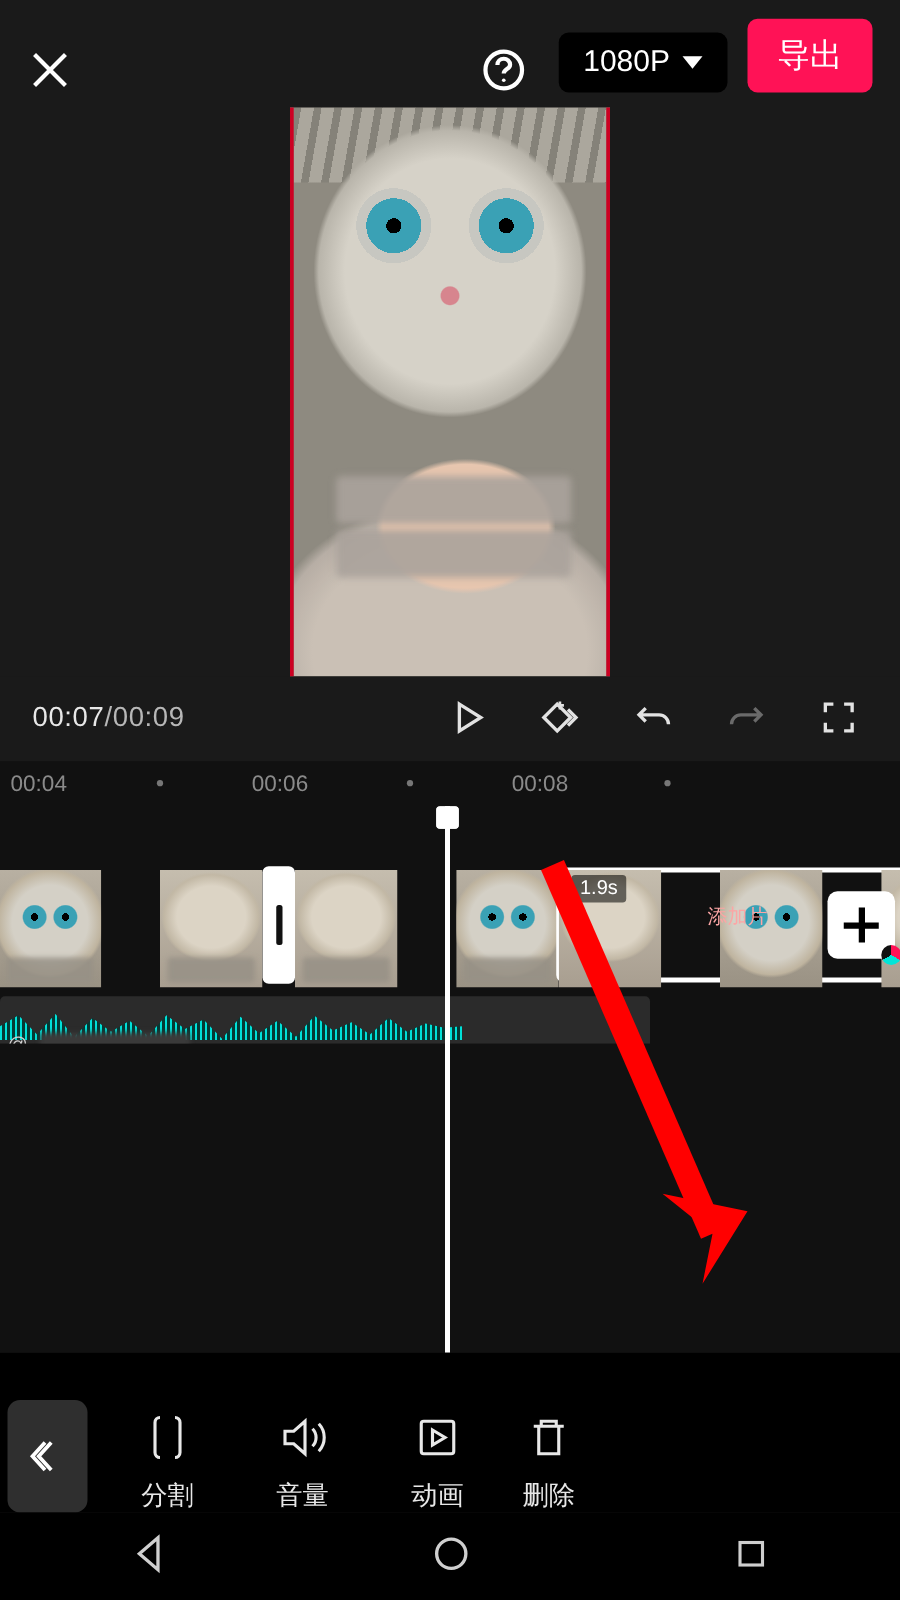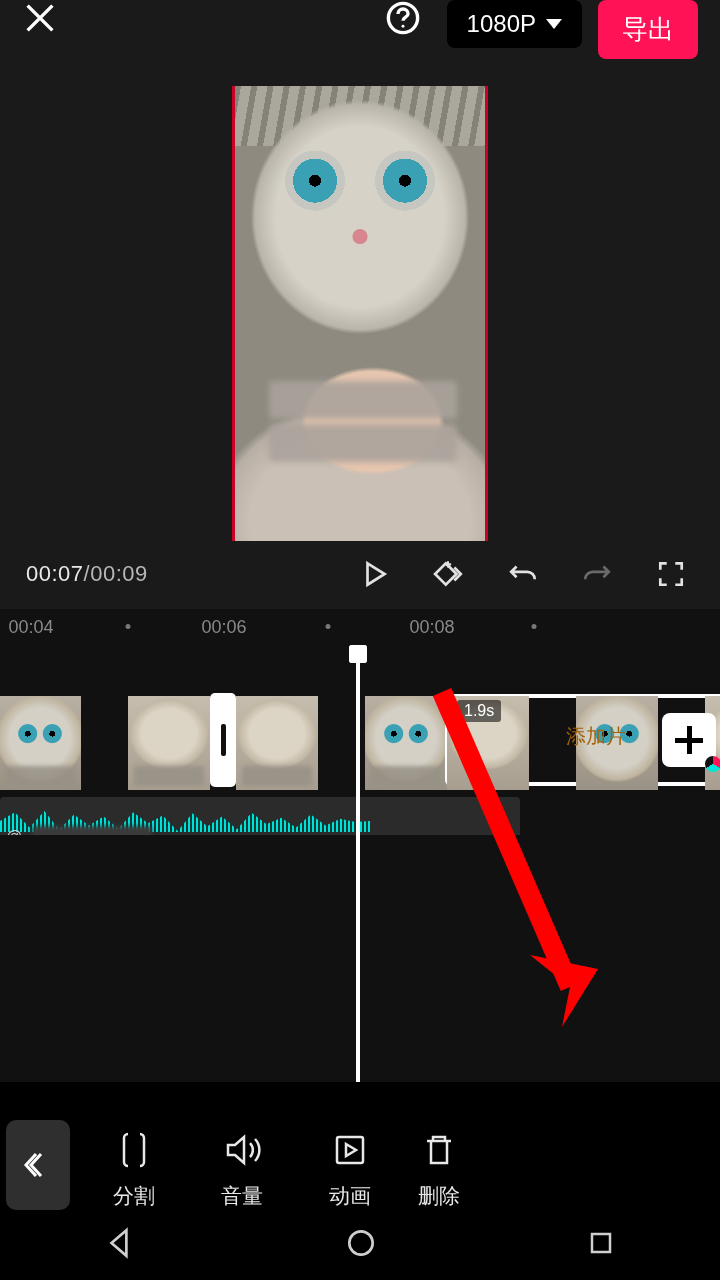--- a/index.html
+++ b/index.html
@@ -1,20 +1,20 @@
 <!DOCTYPE html>
 <html><head>
 <meta charset="utf-8">
 <style>
   * { margin:0; padding:0; box-sizing:border-box; -webkit-tap-highlight-color:transparent; }
   html,body { width:720px; height:1280px; background:#000; color:#fff; font-family:-apple-system,Helvetica,Arial,sans-serif; overflow:hidden; }
   .app { width:720px; height:1280px; display:flex; flex-direction:column; background:#1a1a1a; position:relative; }
 
   
-  .topbar { display:flex; align-items:flex-start; height:86px; padding:0 22px; background:#1a1a1a; }
+  .topbar { display:flex; align-items:flex-end; height:86px; padding:12px 22px; background:#1a1a1a; }
   .topbar .spacer { flex:1; }
   .iconbtn { display:flex; align-items:center; justify-content:center; color:#fff; }
   .close-x svg { width:36px; height:36px; stroke:#fff; stroke-width:3; }
   .help svg { width:36px; height:36px; stroke:#fff; stroke-width:3; fill:none; }
   .res-btn { margin-left:26px; background:#000; border-radius:8px; padding:10px 20px; display:flex; align-items:center; gap:10px; font-size:24px; font-weight:500; }
   .res-btn .tri { width:0; height:0; border-left:8px solid transparent; border-right:8px solid transparent; border-top:10px solid #fff; }
   .export-btn { margin-left:16px; background:#ff1256; color:#fff; font-size:26px; font-weight:400; padding:12px 24px; border-radius:8px; }
 
   
   .preview { flex:0 0 455px; background:#1a1a1a; display:flex; align-items:flex-start; justify-content:center; }
@@ -65,21 +65,21 @@
       radial-gradient(ellipse 55px 55px at 50% 45%,#d4d0c6 55%,#bfb49f 75%,transparent 80%),
       linear-gradient(#b8b0a2,#9a9284); }
   .thumb.var2::before {
     background:
       radial-gradient(ellipse 50px 45px at 50% 40%,#dcd4c5 55%,#c2b8a5 75%,transparent 80%),
       linear-gradient(#c5bdae,#a89e90); }
   .thumb-blur { position:absolute; left:6px; right:6px; bottom:4px; height:20px; background:rgba(150,144,134,.85); filter:blur(2px); border-radius:3px; }
   .handle { width:26px; height:94px; background:#fff; border-radius:5px; display:flex; align-items:center; justify-content:center; }
   .handle::after { content:""; width:5px; height:32px; background:#111; border-radius:2px; }
   .dur-badge { position:absolute; top:4px; left:10px; background:rgba(0,0,0,.55); color:#fff; font-size:16px; padding:2px 7px; border-radius:3px; z-index:2; }
-  .tail-txt { position:absolute; left:566px; top:78px; font-size:20px; color:#a16207; white-space:nowrap; }
+  .tail-txt { position:absolute; left:566px; top:78px; font-size:16px; color:#fca5a5; white-space:nowrap; }
   .addbtn { position:absolute; right:4px; top:68px; width:54px; height:54px; background:#fff; border-radius:8px; display:flex; align-items:center; justify-content:center; }
   .addbtn::before,.addbtn::after { content:""; position:absolute; background:#000; }
   .addbtn::before { width:28px; height:5px; }
   .addbtn::after  { width:5px;  height:28px; }
   .addbtn .corner { position:absolute; right:-5px; bottom:-5px; width:16px; height:16px; border-radius:50%;
     background:conic-gradient(#ff1256 0 120deg,#00e5d8 120deg 240deg,#111 240deg 360deg); }
 
   .audio { position:absolute; left:0; top:165px; height:22px; width:370px;
     background:
       repeating-linear-gradient(90deg,#00e0d8 0 2px,transparent 2px 4px),

